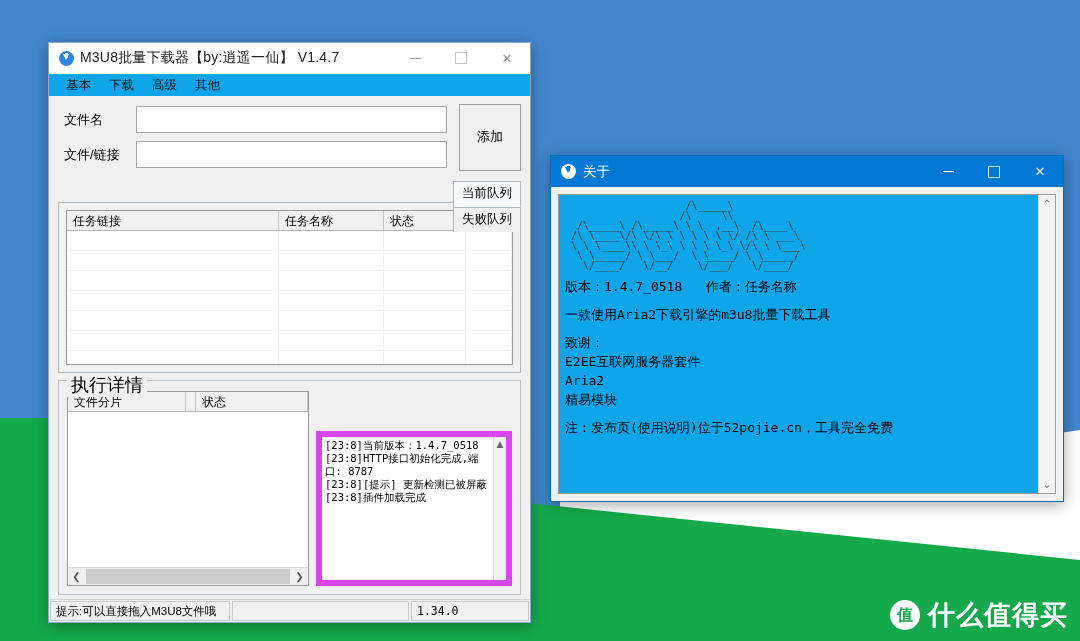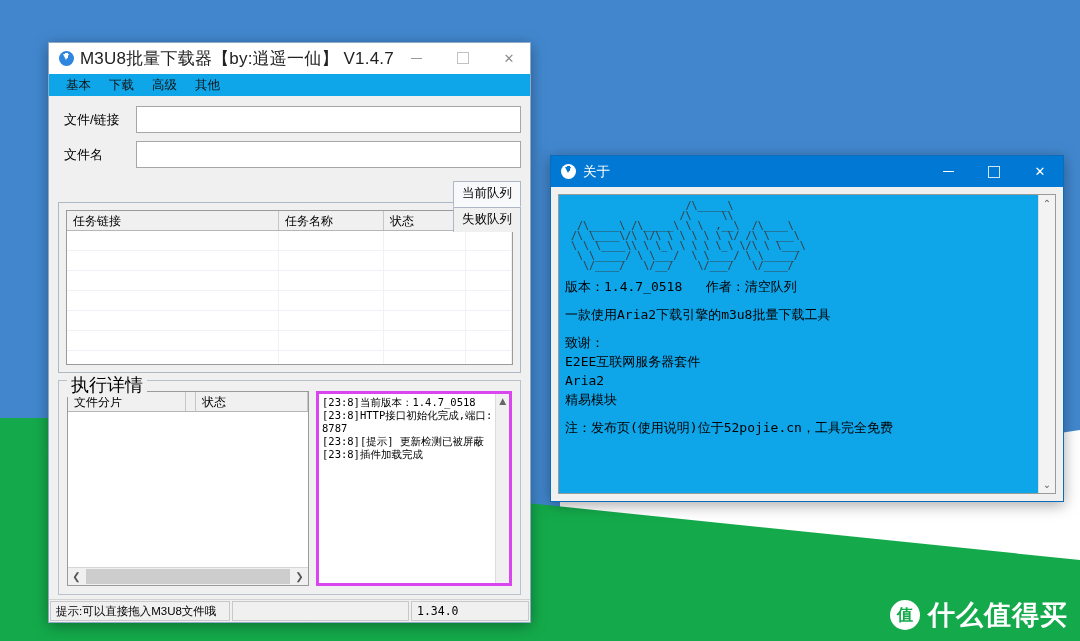--- a/index.html
+++ b/index.html
@@ -44,21 +44,21 @@
     width:15px;height:15px;border-radius:50%;background:#2e86de;margin:0 6px 0 10px;
     position:relative;flex:0 0 auto;
   }
   #main-titlebar .app-icon:after{
     content:"";position:absolute;left:4px;top:3px;width:0;height:0;
     border-left:3.5px solid transparent;border-right:3.5px solid transparent;border-top:6px solid #fff;
   }
   #main-titlebar .app-icon:before{
     content:"";position:absolute;left:6px;top:2px;width:3px;height:5px;background:#fff;
   }
-  #main-title-text{font-size:17px;color:#222;white-space:nowrap;letter-spacing:.2px;text-align:right;}
+  #main-title-text{font-size:14px;color:#222;white-space:nowrap;letter-spacing:.2px;text-align:right;}
   #main-winbtns{margin-left:auto;display:flex;height:30px;}
   #main-winbtns .wb{
     width:46px;height:30px;display:flex;align-items:center;justify-content:center;
     color:#8d8d8d;font-size:13px;font-family:"DejaVu Sans",sans-serif;
   }
   #main-winbtns .wb.min:after{content:"";display:block;width:11px;height:1px;background:#9a9a9a;}
   #main-winbtns .wb.max:after{content:"";display:block;width:10px;height:10px;border:1px solid #c2c2c2;}
 
   #main-menubar{
     height:22px;background:#0ea5e9;display:flex;align-items:center;padding-left:8px;gap:0;
@@ -121,21 +121,21 @@
   #shard-body{flex:1 1 auto;background:#fff;}
   .hscroll{
     height:17px;background:#f0f0f0;border-top:1px solid #d6d6d6;display:flex;align-items:center;
   }
   .hscroll .arr{
     width:17px;height:17px;display:flex;align-items:center;justify-content:center;
     font-size:10px;color:#555;font-family:"DejaVu Sans",sans-serif;
   }
   .hscroll .thumb{flex:1 1 auto;height:15px;background:#cdcdcd;margin:0 1px;}
   #log-box{
-    flex:1 1 auto;background:#fff;border:3px solid #d946ef;display:flex;min-width:0;
+    flex:1 1 auto;background:#fff;border:6px solid #d946ef;display:flex;min-width:0;margin-top:40px;
   }
   #log-text{
     flex:1 1 auto;padding:2px 3px;font-family:"DejaVu Sans Mono","Liberation Mono",monospace;
     font-size:10.5px;line-height:13px;color:#000;overflow:hidden;white-space:pre-wrap;word-break:break-all;
   }
   #log-scroll{
     width:15px;background:#f0f0f0;border-left:1px solid #dcdcdc;display:flex;
     flex-direction:column;align-items:center;
   }
   #log-scroll .sa{font-size:9px;color:#666;padding-top:2px;font-family:"DejaVu Sans",sans-serif;}
@@ -236,28 +236,29 @@
     <div class="mi">下载</div>
     <div class="mi">高级</div>
     <div class="mi">其他</div>
   </div>
 
   <div id="main-body">
 
     <div class="fields-wrap">
       <div class="fields-col">
         <div class="field-row">
+          <div class="field-label">文件名</div>
+          <input class="field-input" type="text" value="" style="">
+        </div>
+        <div class="field-row">
           <div class="field-label">文件/链接</div>
           <input class="field-input" type="text" value="" style="">
         </div>
-        <div class="field-row">
-          <div class="field-label">文件名</div>
-          <input class="field-input" type="text" value="" style="">
-        </div>
-      </div>
+      </div>
+      <div id="add-button">添加</div>
     </div>
 
     <div id="tabstrip">
       <div class="tab active">当前队列</div>
       <div class="tab">失败队列</div>
     </div>
 
     <div id="queue-panel">
       <div id="queue-table">
         <div class="tbl-head">
@@ -367,21 +368,21 @@
     <div id="about-textbox">
       <div id="about-content">
         <pre id="about-ascii">                    /\_____\
                    /\     \\
   /\_____\ /\_____\ \ \  ,__\  /\____\
  /\ \____\/\ \/\ \ \ \ \ \ \/ /\ \ ___\
  \ \ \____\\ \ \_\ \ \ \ \_\ \/\ \ \___\
   \ \_____/ \ \___/  \ \____/ \ \_____/
    \/____/   \/__/    \/___/   \/____/</pre>
         <div id="about-lines">
-            <div class="about-line">版本：1.4.7_0518   作者：清空队列</div>
+            <div class="about-line">版本：1.4.7_0518   作者：任务名称</div>
             <div class="about-gap"></div>
             <div class="about-line">一款使用Aria2下载引擎的m3u8批量下载工具</div>
             <div class="about-gap"></div>
             <div class="about-line">致谢：</div>
             <div class="about-line">E2EE互联网服务器套件</div>
             <div class="about-line">Aria2</div>
             <div class="about-line">精易模块</div>
             <div class="about-gap"></div>
             <div class="about-line">注：发布页(使用说明)位于52pojie.cn，工具完全免费</div>
           </div>

